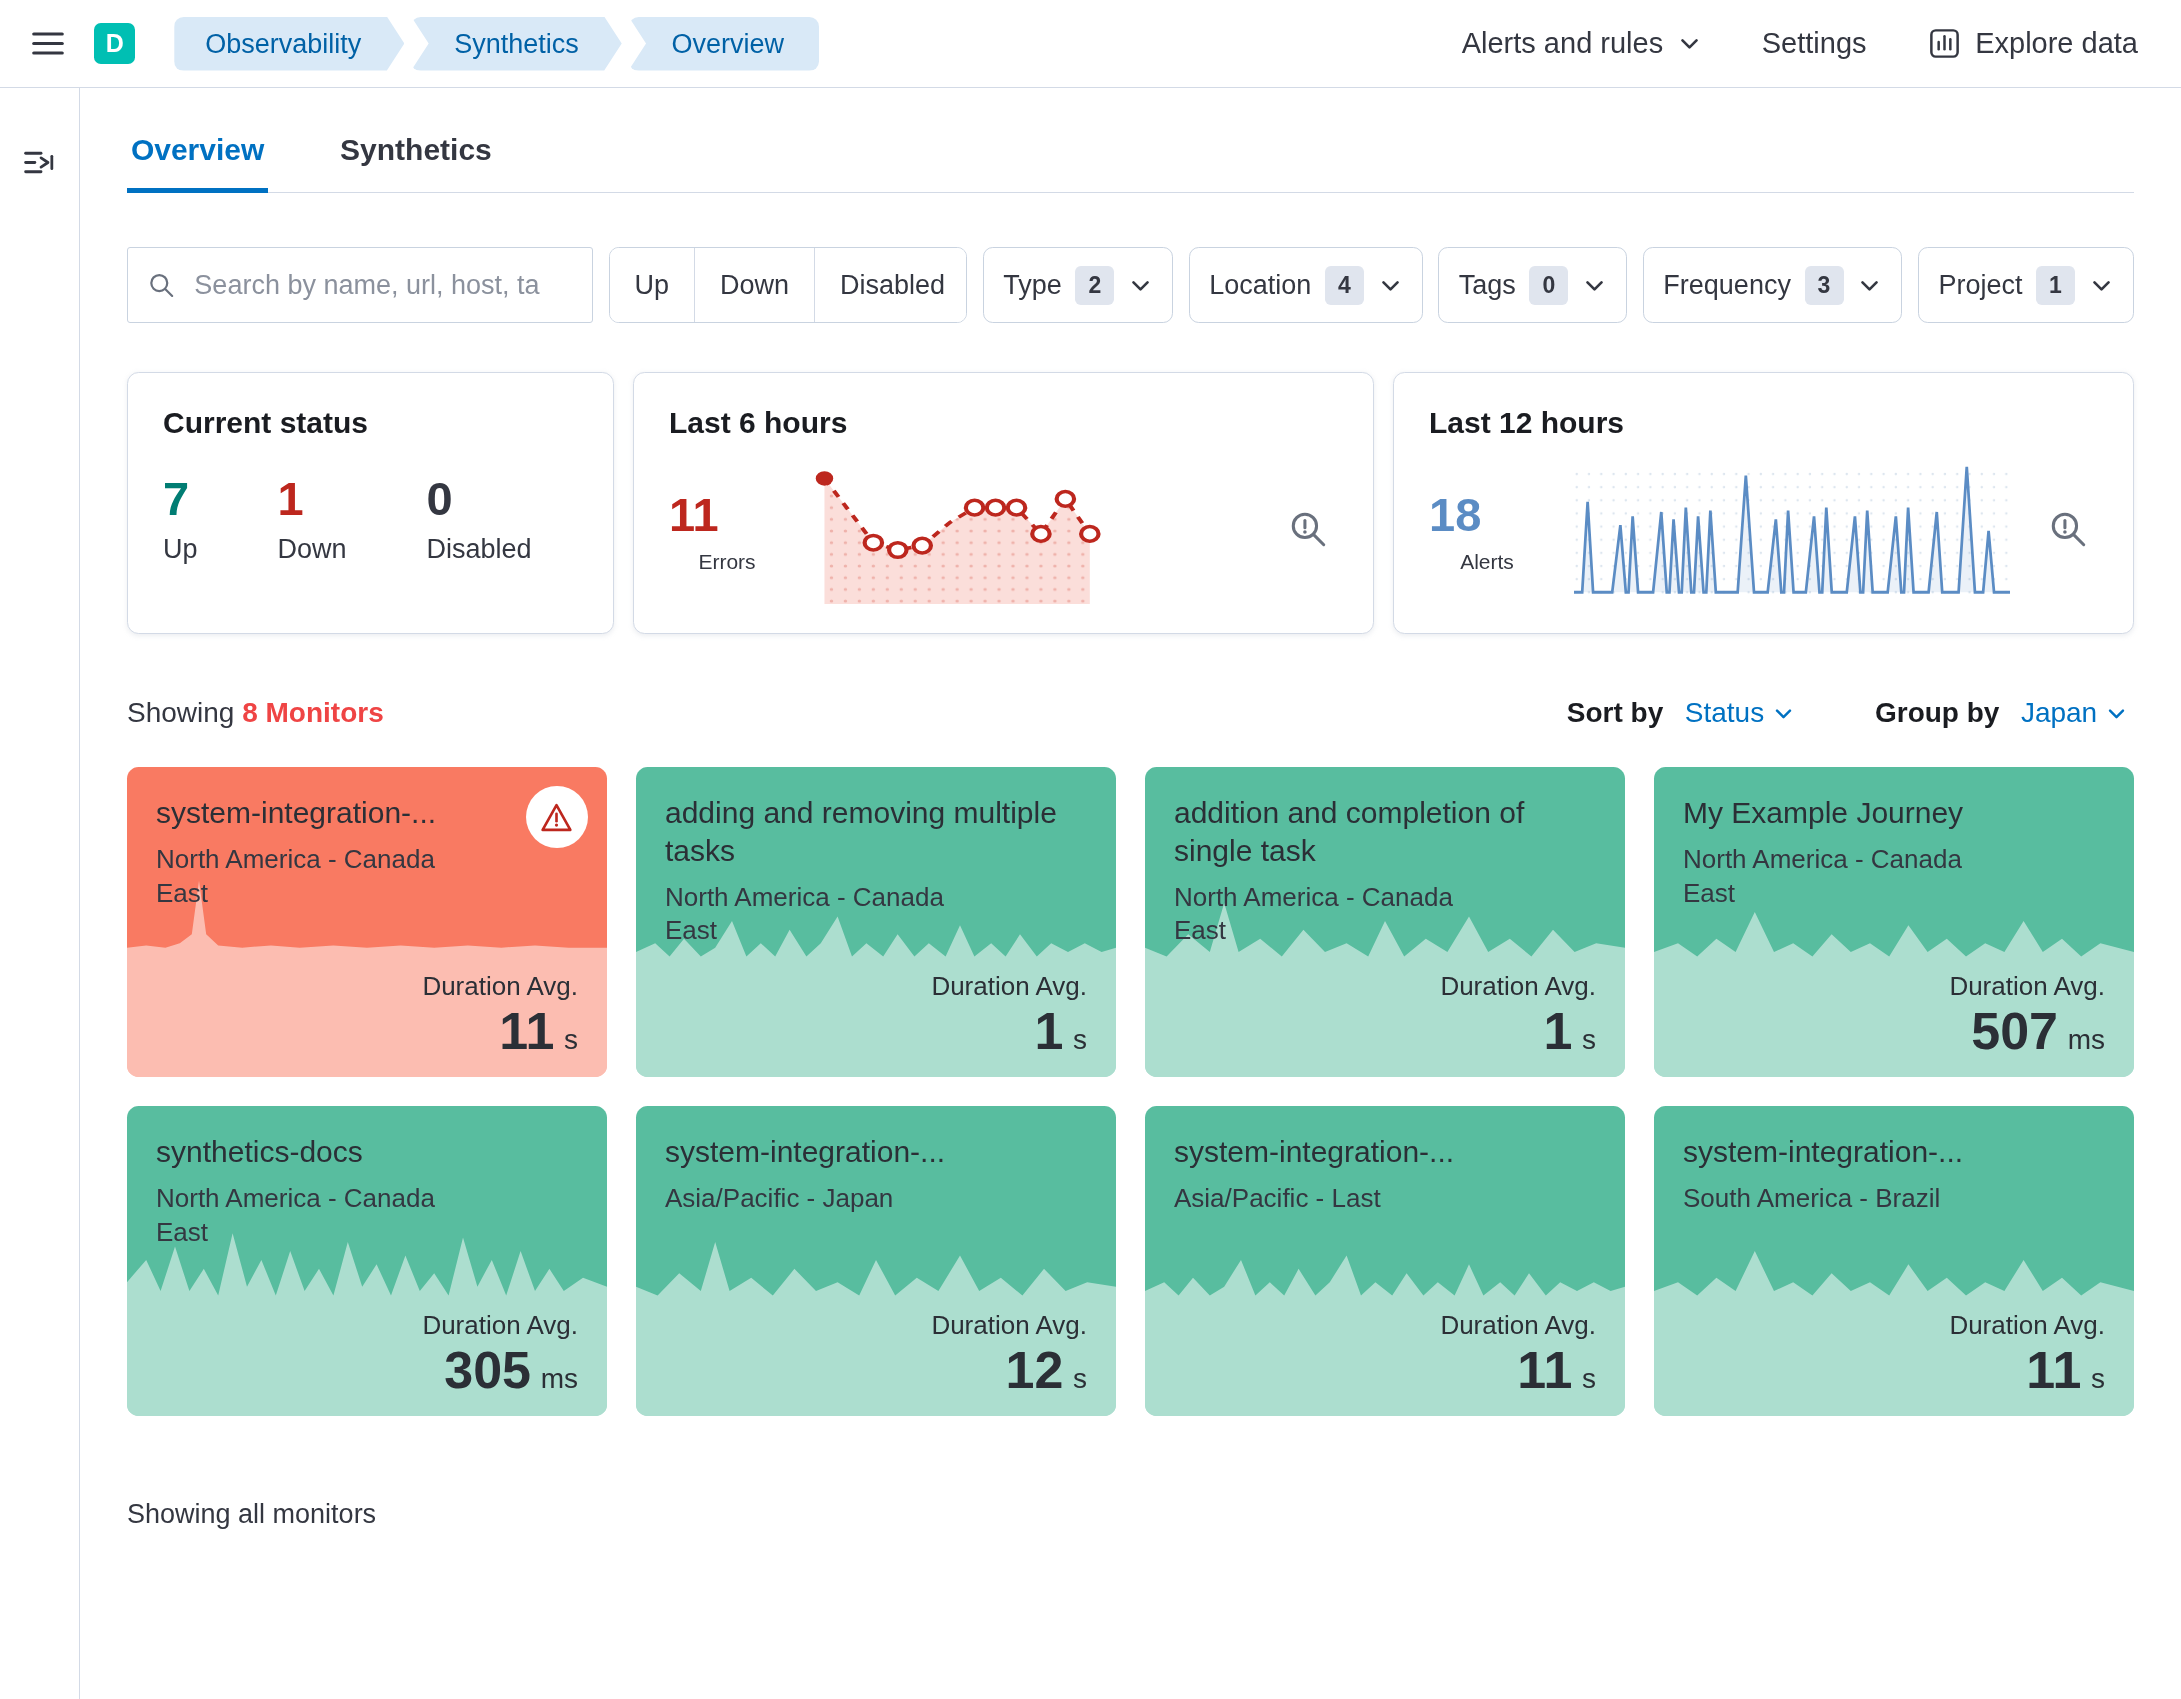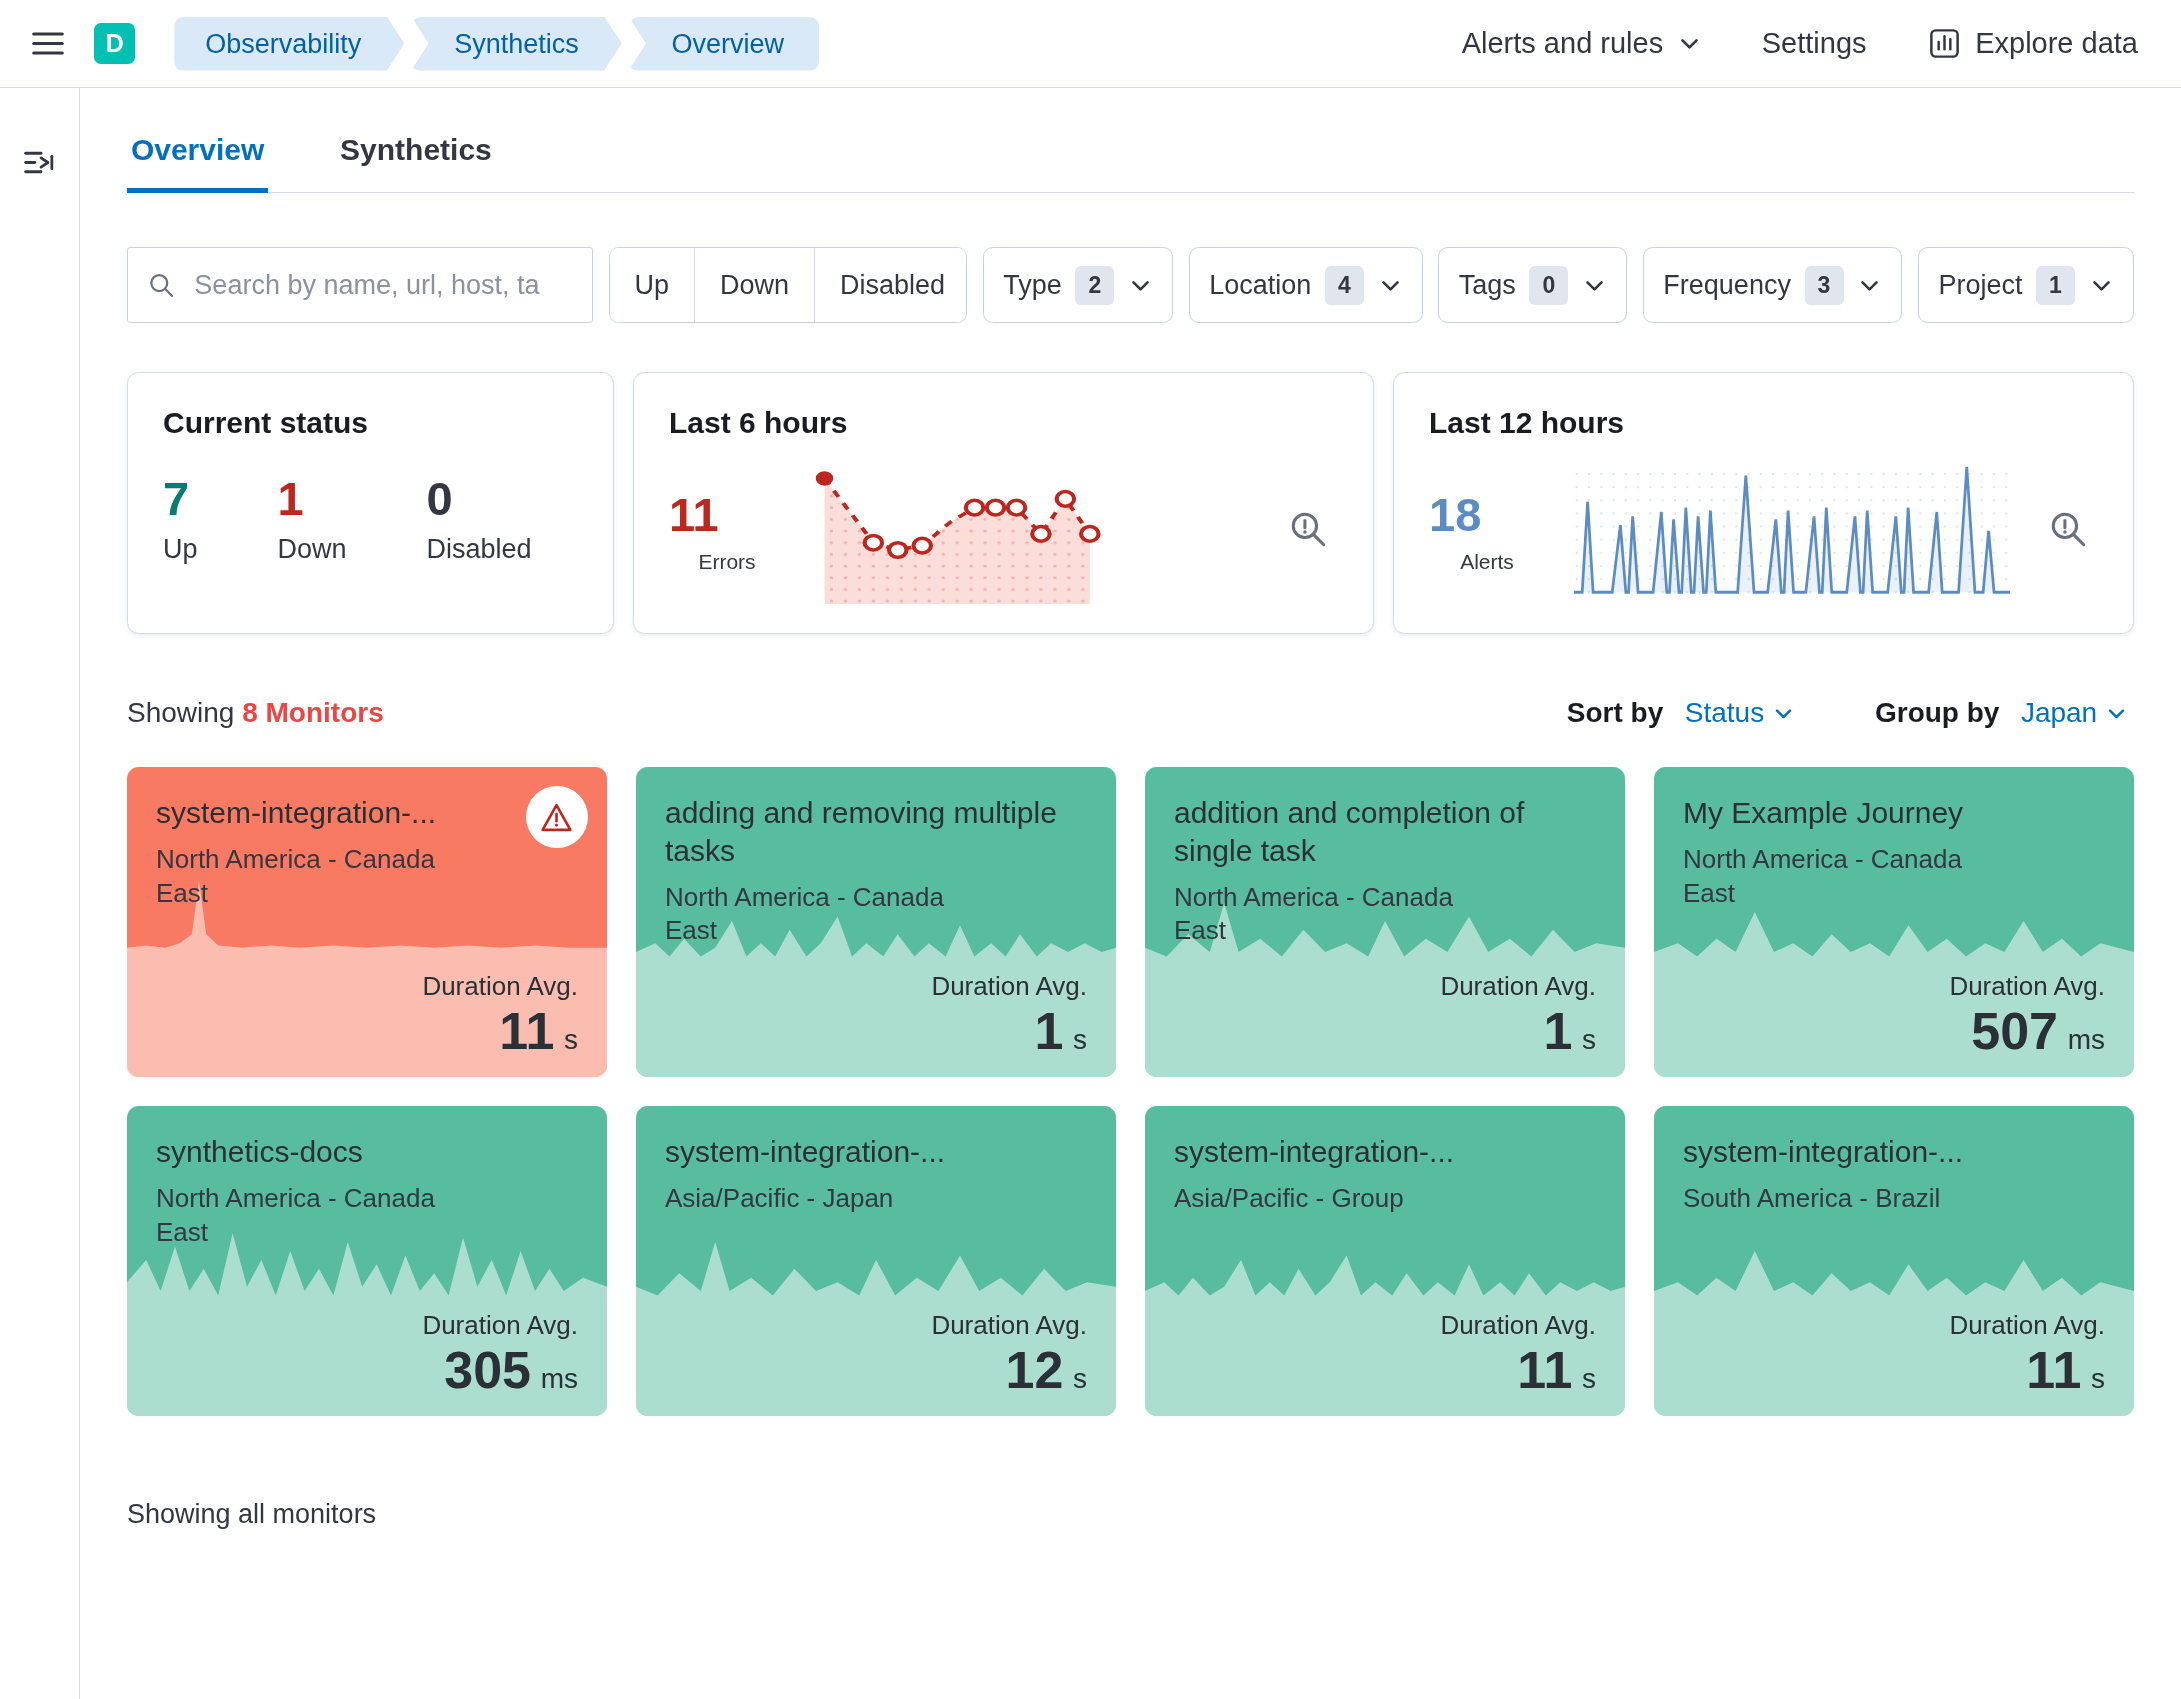--- a/index.html
+++ b/index.html
@@ -412,21 +412,21 @@
           <div class="dlabel">Duration Avg.</div>
           <div class="dval"><span>12</span><span class="dunit">s</span></div>
         </div>
       </div>
 
       <div class="mcard up">
         <svg class="spark" viewBox="0 0 200 100" preserveAspectRatio="none" aria-hidden="true">
             <use href="#sparkB"></use>
           </svg>
         <div class="mtitle">system-integration-...</div>
-        <div class="mloc">Asia/Pacific - Group</div>
+        <div class="mloc">Asia/Pacific - Last</div>
         <div class="mduration">
           <div class="dlabel">Duration Avg.</div>
           <div class="dval"><span>11</span><span class="dunit">s</span></div>
         </div>
       </div>
 
       <div class="mcard up">
         <svg class="spark" viewBox="0 0 200 100" preserveAspectRatio="none" aria-hidden="true">
             <use href="#sparkD"></use>
           </svg>

